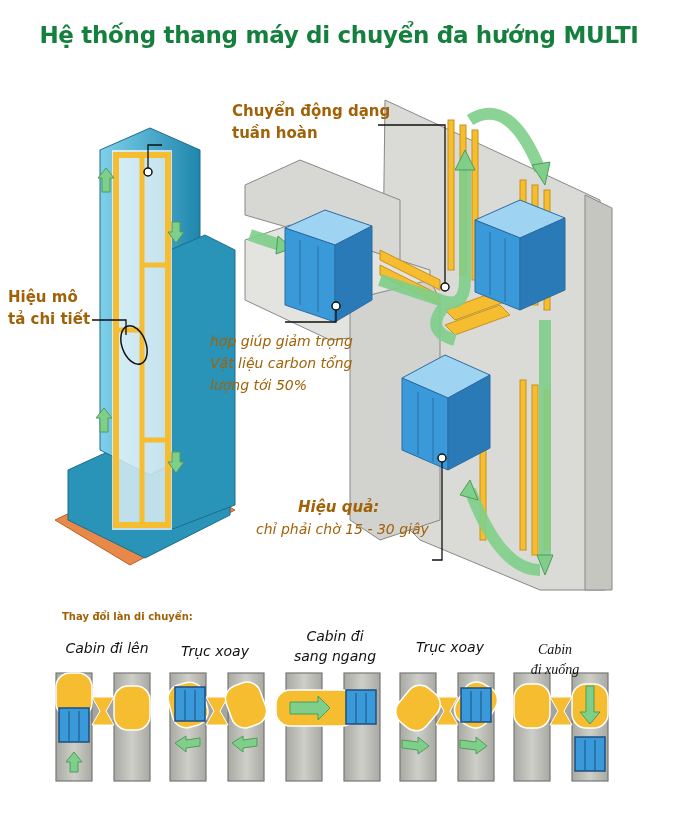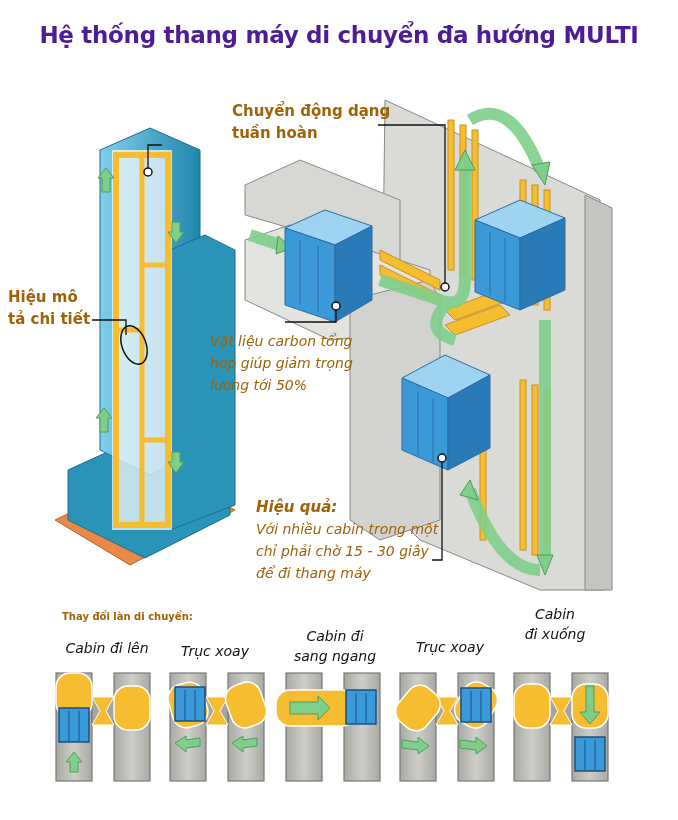--- a/index.html
+++ b/index.html
@@ -1,17 +1,17 @@
 <!DOCTYPE html>
 <html><head>
 <meta charset="utf-8">
 <style>
   html, body { margin:0; padding:0; background:#ffffff; }
   body { width:678px; height:820px; position:relative; overflow:hidden; font-family:"Liberation Sans", sans-serif; }
-  .title { position:absolute; left:0; top:22px; width:678px; text-align:center; color:#4c1d95; font-weight:bold; font-size:23px; font-family:"DejaVu Sans", sans-serif; letter-spacing:-0.3px; }
+  .title { position:absolute; left:0; top:22px; width:678px; text-align:center; color:#15803d; font-weight:bold; font-size:23px; font-family:"DejaVu Sans", sans-serif; letter-spacing:-0.3px; }
   .lbl { position:absolute; color:#a16207; font-family:"DejaVu Sans", sans-serif; }
   .bold { font-weight:bold; font-size:15px; line-height:22px; }
   .ital { font-style:italic; font-size:14px; line-height:22px; }
   .step-label { position:absolute; text-align:center; font-style:italic; font-size:14px; line-height:20px; color:#111; font-family:"DejaVu Sans", sans-serif; }
   svg { position:absolute; left:0; top:0; }
 </style>
 </head>
 <body>
 
 <div class="title">Hệ thống thang máy di chuyển đa hướng MULTI</div>
@@ -179,42 +179,40 @@
 
 <div class="lbl bold" style="left:8px; top:286px;">
   <div>Hiệu mô</div>
   <div>tả chi tiết</div>
 </div>
 <div class="lbl bold" style="left:232px; top:100px;">
   <div>Chuyển động dạng</div>
   <div>tuần hoàn</div>
 </div>
 <div class="lbl" style="left:210px; top:330px;">
+  <div class="ital">hợp giúp giảm trọng</div>
   <div class="ital">Vật liệu carbon tổng</div>
-  <div class="ital">hợp giúp giảm trọng</div>
   <div class="ital">lượng tới 50%</div>
 </div>
 <div class="lbl" style="left:256px; top:496px;">
-  <div class="bold" style="font-style:italic;">Hiệu quả:</div>
-  <div class="ital">Với nhiều cabin trong một</div>
+  <div class="bold" style="font-style:italic;margin-left:42px;">Hiệu quả:</div>
   <div class="ital">chỉ phải chờ 15 - 30 giây</div>
-  <div class="ital">để đi thang máy</div>
 </div>
 
 <div class="lbl bold" style="left:62px; top:606px; font-size:10px;">Thay đổi làn di chuyển:</div>
 
 <div class="step-label" style="left:52px; top:638px; width:110px;text-align:center;">
   <div>Cabin đi lên</div>
 </div>
 <div class="step-label" style="left:165px; top:641px; width:100px;">
   <div>Trục xoay</div>
 </div>
 <div class="step-label" style="left:280px; top:626px; width:110px;">
   <div>Cabin đi</div>
   <div>sang ngang</div>
 </div>
 <div class="step-label" style="left:400px; top:637px; width:100px;">
   <div>Trục xoay</div>
 </div>
-<div class="step-label" style="left:505px; top:604px; width:100px;">
+<div class="step-label" style="left:505px; top:640px; width:100px;font-family:Liberation Serif, serif;">
   <div>Cabin</div>
   <div>đi xuống</div>
 </div>
 
 </body></html>

